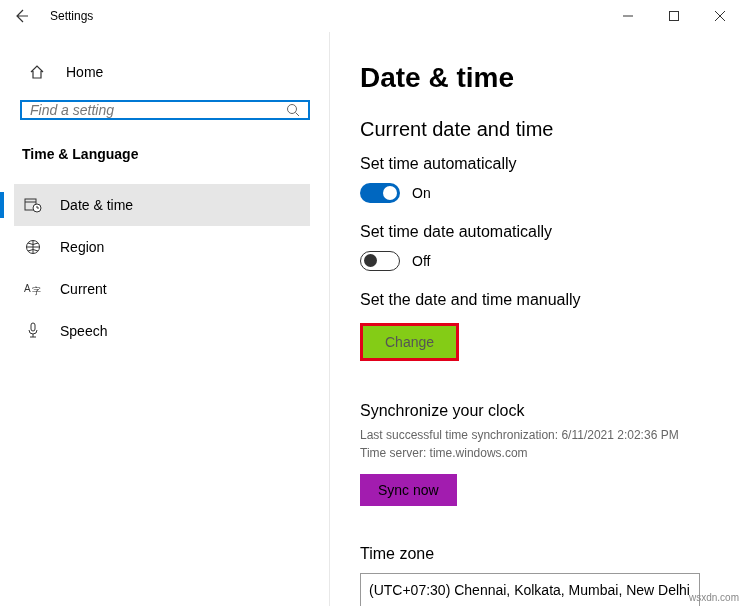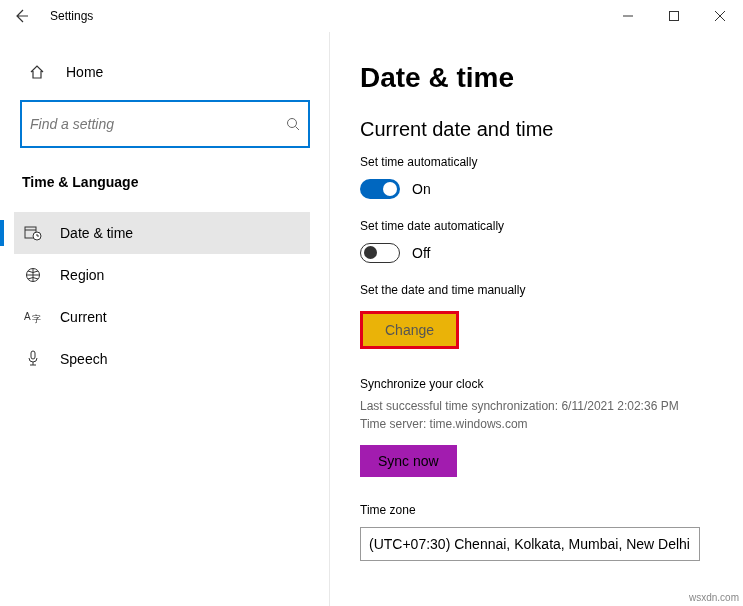--- a/index.html
+++ b/index.html
@@ -5,43 +5,43 @@
 * { margin: 0; padding: 0; box-sizing: border-box; font-family: "Segoe UI", Arial, sans-serif; }
 body { width: 743px; height: 606px; background: #fff; overflow: hidden; position: relative; }
 .titlebar { height: 32px; display: flex; align-items: center; }
 .titlebar .back { width: 44px; display:flex; align-items:center; justify-content:center; }
 .titlebar .title { font-size: 12px; padding-left: 6px; }
 .titlebar .ctrls { margin-left:auto; display:flex; }
 .titlebar .ctrl { width: 46px; height: 32px; display:flex; align-items:center; justify-content:center; }
 .main { display:flex; height: calc(100% - 32px); }
 .sidebar { width: 330px; padding: 28px 20px 0 20px; position:relative; }
 .home-row { display:flex; align-items:center; gap:20px; padding: 4px 8px; font-size: 14px; margin-bottom: 16px; }
-.search-wrap { border: 2px solid #0078d4; height: 48px; display:flex; align-items:center; padding: 0 8px; margin-bottom: 26px; }
+.search-wrap { border: 2px solid #0078d4; height: 20px; display:flex; align-items:center; padding: 0 8px; margin-bottom: 26px; }
 .search-wrap input { border:none; outline:none; flex:1; font-size: 14px; color:#666; font-style: italic; background: transparent; }
 .search-wrap input::placeholder { color:#777; font-style: italic; }
 .search-icon { color:#555; }
 .section-title { font-weight:600; font-size: 14px; margin-bottom: 22px; padding-left: 2px; }
 .nav-item { display:flex; align-items:center; gap:18px; height: 42px; padding: 0 10px; font-size: 14px; position: relative; margin-left: -6px; }
 .nav-item.selected { background: #e6e6e6; }
 .nav-item.selected::before { content:""; position:absolute; left:-14px; top:8px; bottom:8px; width:4px; background:#0078d4; }
 .nav-icon { width: 18px; display:flex; justify-content:center; color:#333; }
 .divider { position:absolute; right:0; top:0; bottom:0; width:1px; background:#e8e8e8; }
 .content { flex:1; padding: 30px 24px 0 30px; overflow:hidden; }
 h1 { font-weight: 600; font-size: 28px; margin-bottom: 24px; }
 h2 { font-weight: 400; font-size: 20px; margin-bottom: 14px; }
 .dt-val { font-size: 14px; color:#333; margin-bottom: 24px; }
-.label { font-size: 12px; margin-bottom: 10px; }
+.label { font-size: 16px; margin-bottom: 10px; margin-top: 13px; }
 .toggle-row { display:flex; align-items:center; gap:12px; font-size:14px; margin-bottom: 20px; }
 .toggle { width: 40px; height:20px; border-radius:10px; position:relative; }
 .toggle.on { background:#0067c0; }
 .toggle.on::after { content:""; position:absolute; right:3px; top:3px; width:14px; height:14px; background:#fff; border-radius:50%; }
 .toggle.off { background:#fff; border:1px solid #333; }
 .toggle.off::after { content:""; position:absolute; left:3px; top:2px; width:13px; height:13px; background:#333; border-radius:50%; }
 .change-wrap { border: 3px solid #e2001a; display:inline-block; margin-top:4px; margin-bottom: 28px; }
-.change-btn { background:#eab308; color:#555; border:none; padding: 8px 22px; font-size:14px; cursor: default; }
+.change-btn { background:#84cc16; color:#555; border:none; padding: 8px 22px; font-size:14px; cursor: default; }
 .sync-sec .label { margin-bottom: 6px; }
 .sync-meta { font-size:12px; color:#666; line-height:1.5; margin-bottom: 12px; }
 .sync-btn { background:#a21caf; border:none; padding: 8px 18px; font-size:14px; margin-bottom: 26px; cursor:pointer; }
 .tz-select { width: 340px; height: 34px; border:1px solid #999; font-size:14px; padding: 0 8px; display:flex; align-items:center; white-space:nowrap; overflow:hidden; }
 .watermark { position:absolute; right:4px; bottom:3px; font-size:10px; color:#888; }
 svg { display:block; }
 </style>
 </head>
 <body>
 

